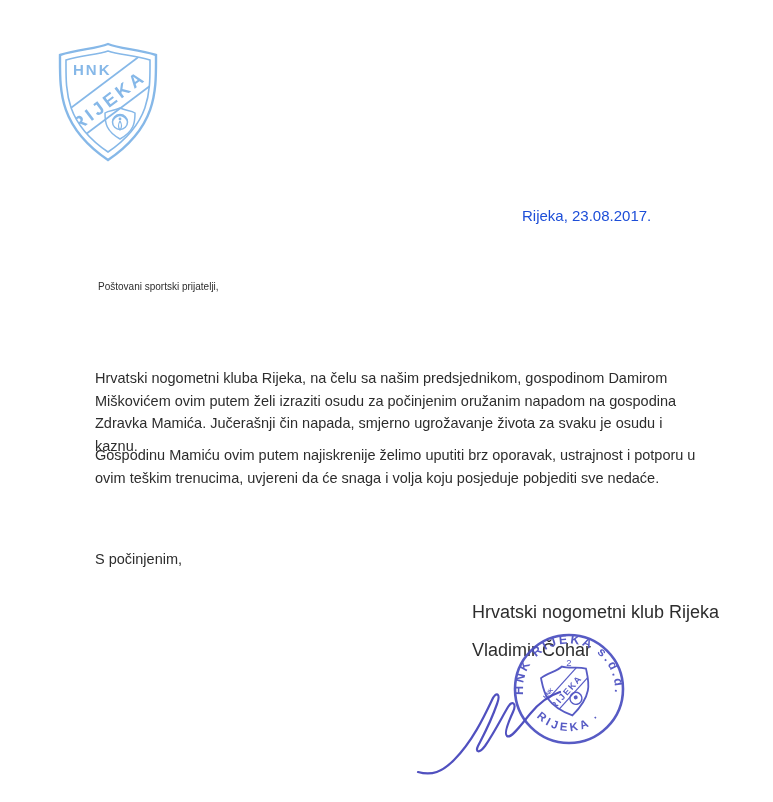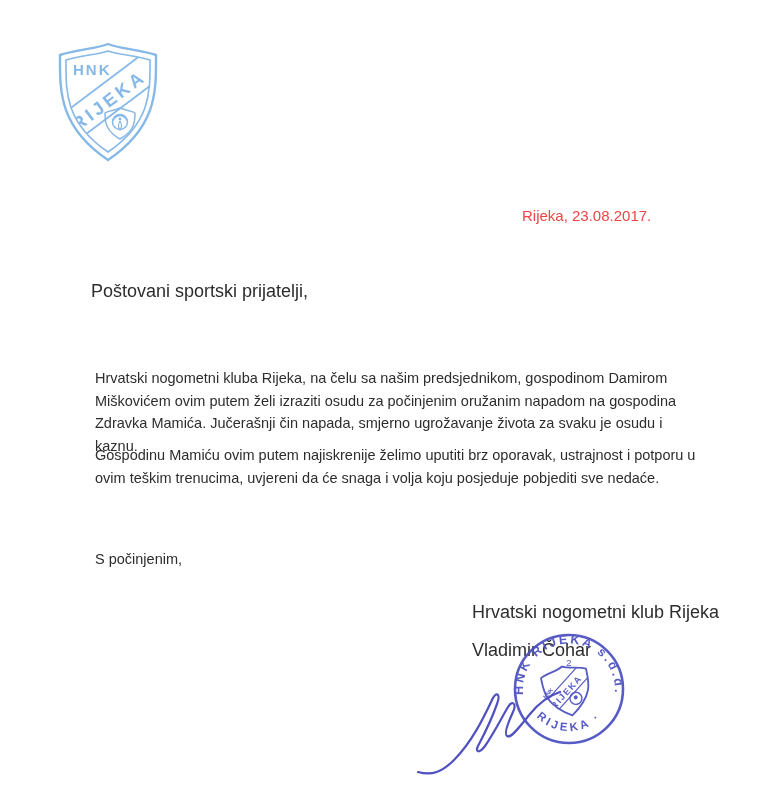--- a/index.html
+++ b/index.html
@@ -9,22 +9,22 @@
     width: 773px;
     height: 802px;
     background: #ffffff;
     font-family: "Liberation Sans", sans-serif;
     color: #2d2d2d;
     overflow: hidden;
   }
   .abs { position: absolute; }
   .logo-svg { left: 52px; top: 38px; width: 112px; height: 128px; }
   .logo-svg text { font-family: "Liberation Sans", sans-serif; font-weight: bold; }
-  .date-line { left: 522px; top: 207px; font-size: 15px; color: #ef4444; }
-  .salutation { left: 91px; top: 281px; font-size: 18px; }
+  .date-line { left: 522px; top: 207px; font-size: 15px; color: #1d4ed8; }
+  .salutation { left: 98px; top: 281px; font-size: 10px; }
   .para { left: 95px; width: 601px; font-size: 14.5px; line-height: 22.5px; text-align: left; }
   .para-1 { top: 367px; }
   .para-2 { top: 444px; }
   .closing { left: 95px; top: 551px; font-size: 14.5px; }
   .sig-block { left: 472px; top: 601px; font-size: 18px; line-height: 22px; }
   .sig-name { margin-top: 16px; }
   .ink-svg { left: 412px; top: 662px; width: 160px; height: 120px; }
   .stamp-svg { left: 504px; top: 624px; width: 130px; height: 130px; opacity: 0.93; }
   .stamp-svg text { font-family: "Liberation Sans", sans-serif; }
 </style>

